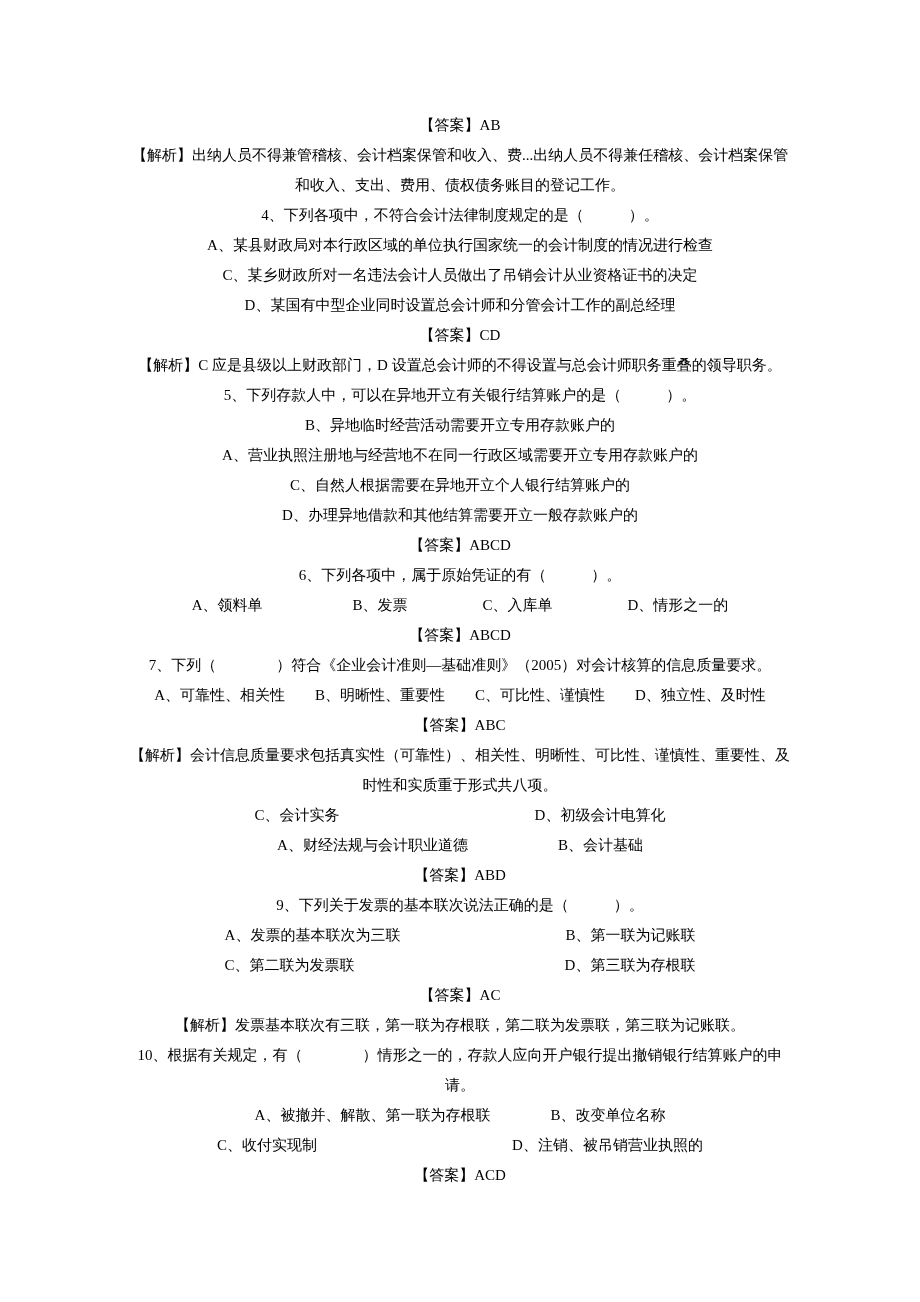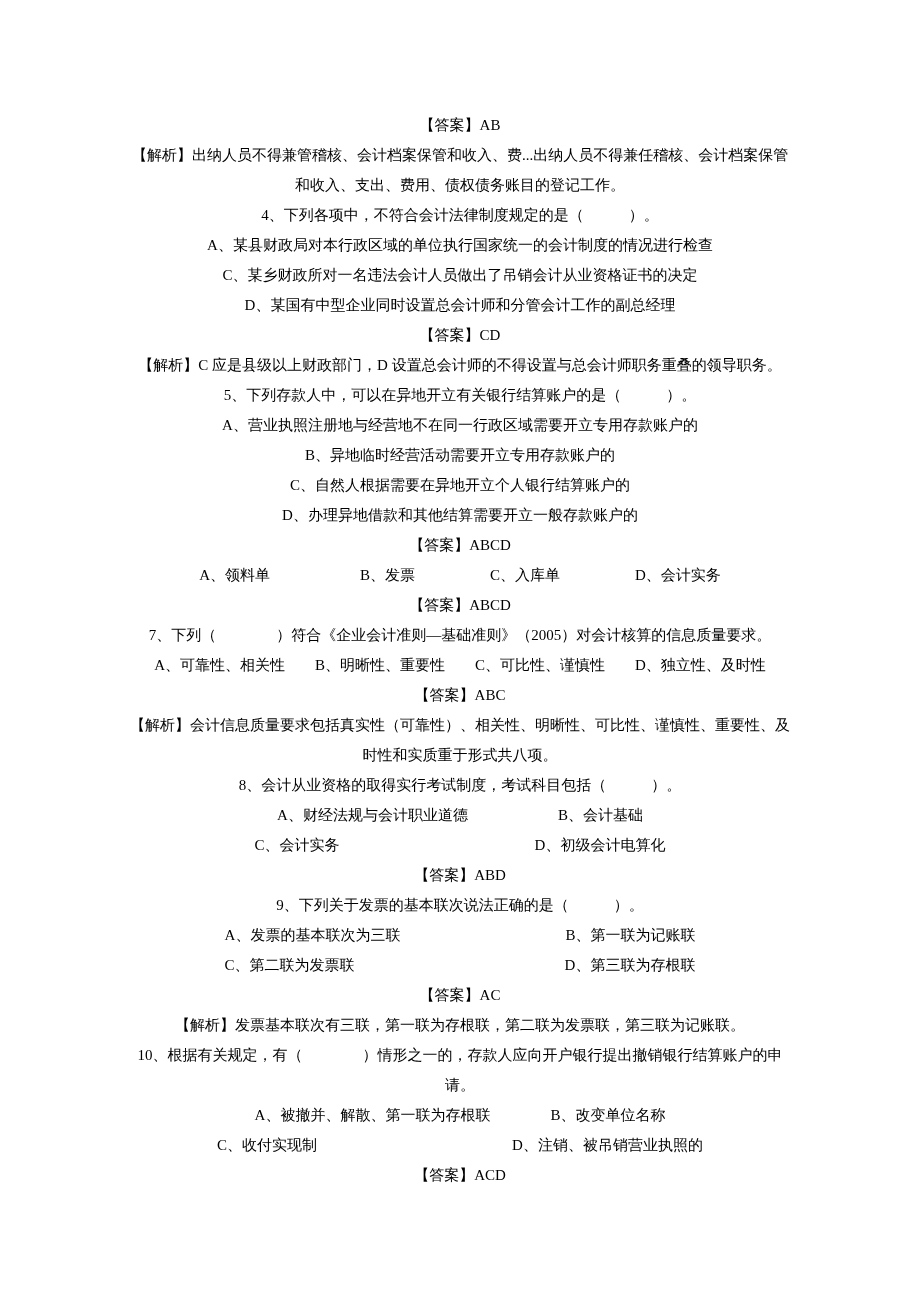--- a/index.html
+++ b/index.html
@@ -28,34 +28,34 @@
 <div class="page">
   <span class="line">【答案】AB</span>
   <span class="line">【解析】出纳人员不得兼管稽核、会计档案保管和收入、费...出纳人员不得兼任稽核、会计档案保管和收入、支出、费用、债权债务账目的登记工作。</span>
   <span class="line">4、下列各项中，不符合会计法律制度规定的是（　　　）。</span>
   <span class="line">A、某县财政局对本行政区域的单位执行国家统一的会计制度的情况进行检查</span>
   <span class="line">C、某乡财政所对一名违法会计人员做出了吊销会计从业资格证书的决定</span>
   <span class="line">D、某国有中型企业同时设置总会计师和分管会计工作的副总经理</span>
   <span class="line">【答案】CD</span>
   <span class="line">【解析】C 应是县级以上财政部门，D 设置总会计师的不得设置与总会计师职务重叠的领导职务。</span>
   <span class="line">5、下列存款人中，可以在异地开立有关银行结算账户的是（　　　）。</span>
+  <span class="line">B、异地临时经营活动需要开立专用存款账户的</span>
   <span class="line">A、营业执照注册地与经营地不在同一行政区域需要开立专用存款账户的</span>
-  <span class="line">B、异地临时经营活动需要开立专用存款账户的</span>
   <span class="line">C、自然人根据需要在异地开立个人银行结算账户的</span>
   <span class="line">D、办理异地借款和其他结算需要开立一般存款账户的</span>
   <span class="line">【答案】ABCD</span>
-  <span class="line">A、领料单　　　　　　B、发票　　　　　C、入库单　　　　　D、会计实务</span>
+  <span class="line">6、下列各项中，属于原始凭证的有（　　　）。</span>
+  <span class="line">A、领料单　　　　　　B、发票　　　　　C、入库单　　　　　D、情形之一的</span>
   <span class="line">【答案】ABCD</span>
   <span class="line">7、下列（　　　　）符合《企业会计准则—基础准则》（2005）对会计核算的信息质量要求。</span>
   <span class="line">A、可靠性、相关性　　B、明晰性、重要性　　C、可比性、谨慎性　　D、独立性、及时性</span>
   <span class="line">【答案】ABC</span>
   <span class="line">【解析】会计信息质量要求包括真实性（可靠性）、相关性、明晰性、可比性、谨慎性、重要性、及时性和实质重于形式共八项。</span>
-  <span class="line">8、会计从业资格的取得实行考试制度，考试科目包括（　　　）。</span>
+  <span class="line">C、会计实务　　　　　　　　　　　　　D、初级会计电算化</span>
   <span class="line">A、财经法规与会计职业道德　　　　　　B、会计基础</span>
-  <span class="line">C、会计实务　　　　　　　　　　　　　D、初级会计电算化</span>
   <span class="line">【答案】ABD</span>
   <span class="line">9、下列关于发票的基本联次说法正确的是（　　　）。</span>
   <span class="line">A、发票的基本联次为三联　　　　　　　　　　　B、第一联为记账联</span>
   <span class="line">C、第二联为发票联　　　　　　　　　　　　　　D、第三联为存根联</span>
   <span class="line">【答案】AC</span>
   <span class="line">【解析】发票基本联次有三联，第一联为存根联，第二联为发票联，第三联为记账联。</span>
   <span class="line">10、根据有关规定，有（　　　　）情形之一的，存款人应向开户银行提出撤销银行结算账户的申请。</span>
   <span class="line">A、被撤并、解散、第一联为存根联　　　　B、改变单位名称</span>
   <span class="line">C、收付实现制　　　　　　　　　　　　　D、注销、被吊销营业执照的</span>
   <span class="line">【答案】ACD</span>

